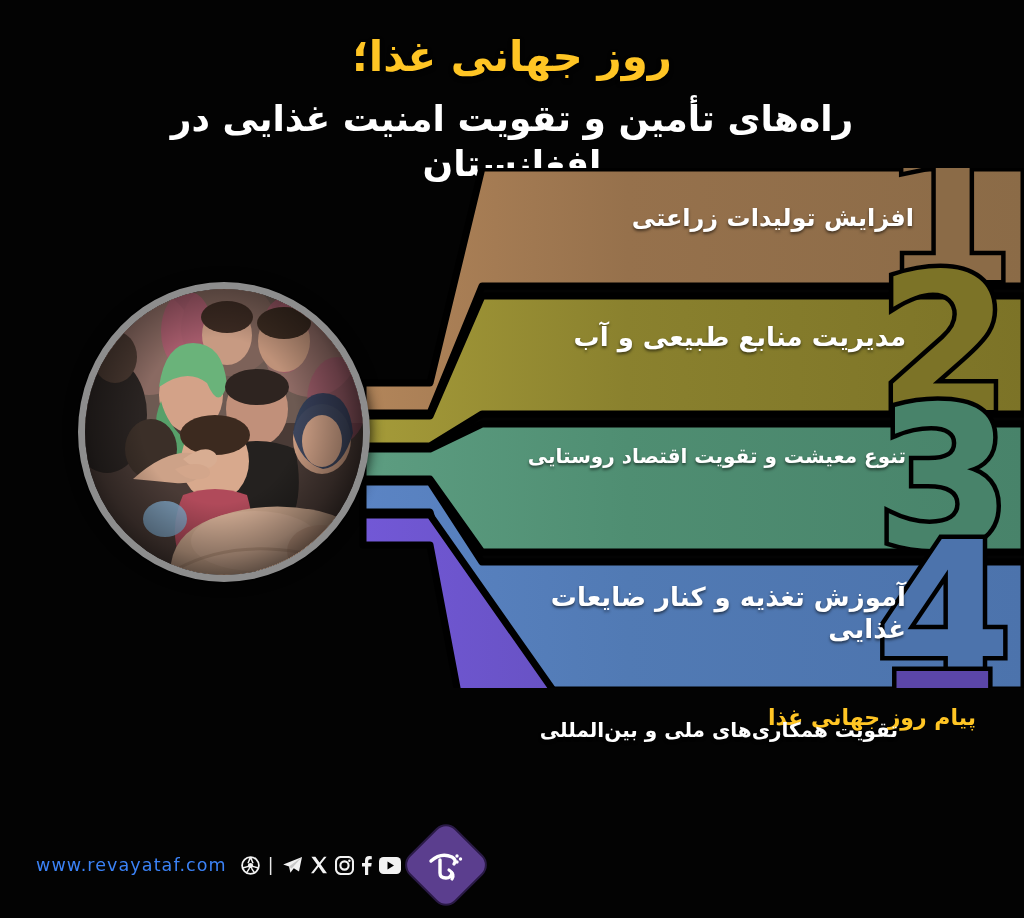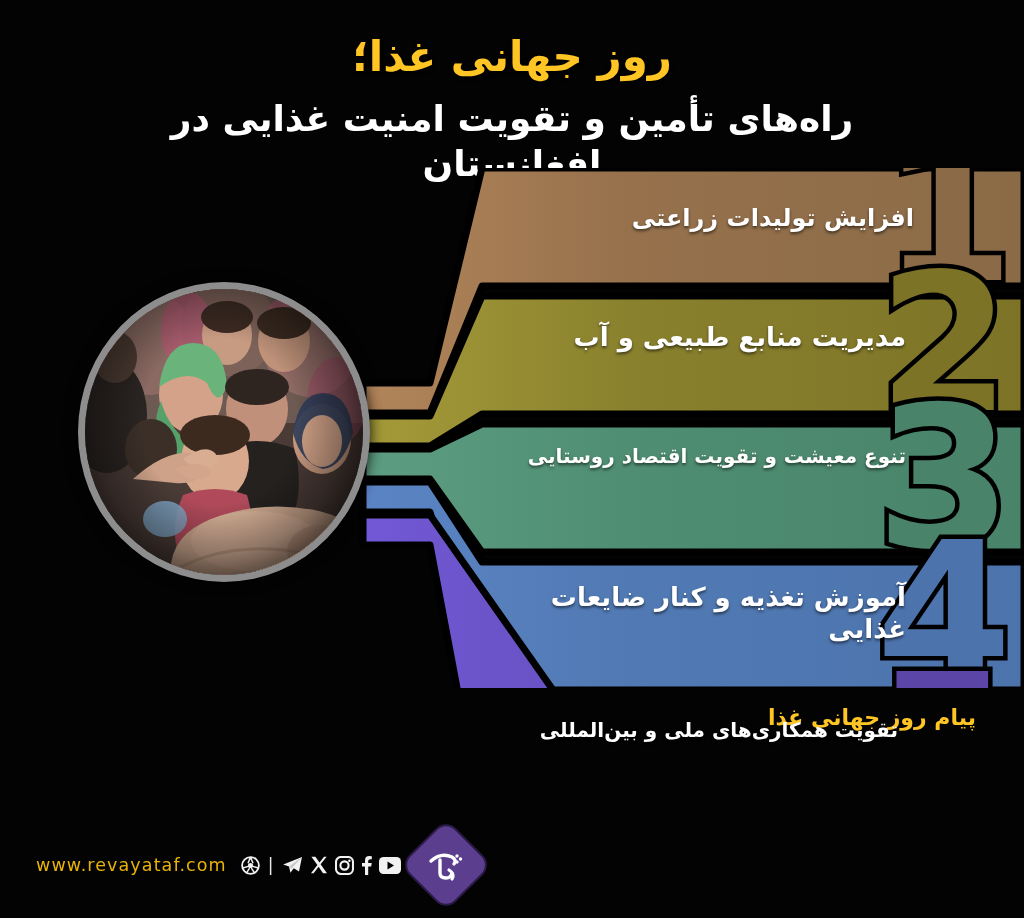--- a/index.html
+++ b/index.html
@@ -74,21 +74,21 @@
     background:#5B3E8E;
     transform:rotate(45deg);
     display:flex; align-items:center; justify-content:center;
     box-shadow:0 0 0 2px #2a1a46;
     flex:0 0 auto;
   }
   .logo svg{ transform:rotate(-45deg); }
   .social { display:flex; align-items:center; gap:7px; }
   .social svg { display:block; }
   .sep { color:#e9e9e9; font-size:17px; margin:0 2px 0 1px; }
-  .url { color:#eab308; font-size:17.5px; letter-spacing:1.1px; direction:ltr; font-family:"DejaVu Sans",sans-serif; }
+  .url { color:#3b82f6; font-size:17.5px; letter-spacing:1.1px; direction:ltr; font-family:"DejaVu Sans",sans-serif; }
 </style>
 </head>
 <body>
 
 <div id="stage">
 
   <div class="header">
     <div class="title">روز جهانی غذا؛</div>
     <div class="subtitle">راه‌های تأمین و تقویت امنیت غذایی در افغانستان</div>
   </div>

